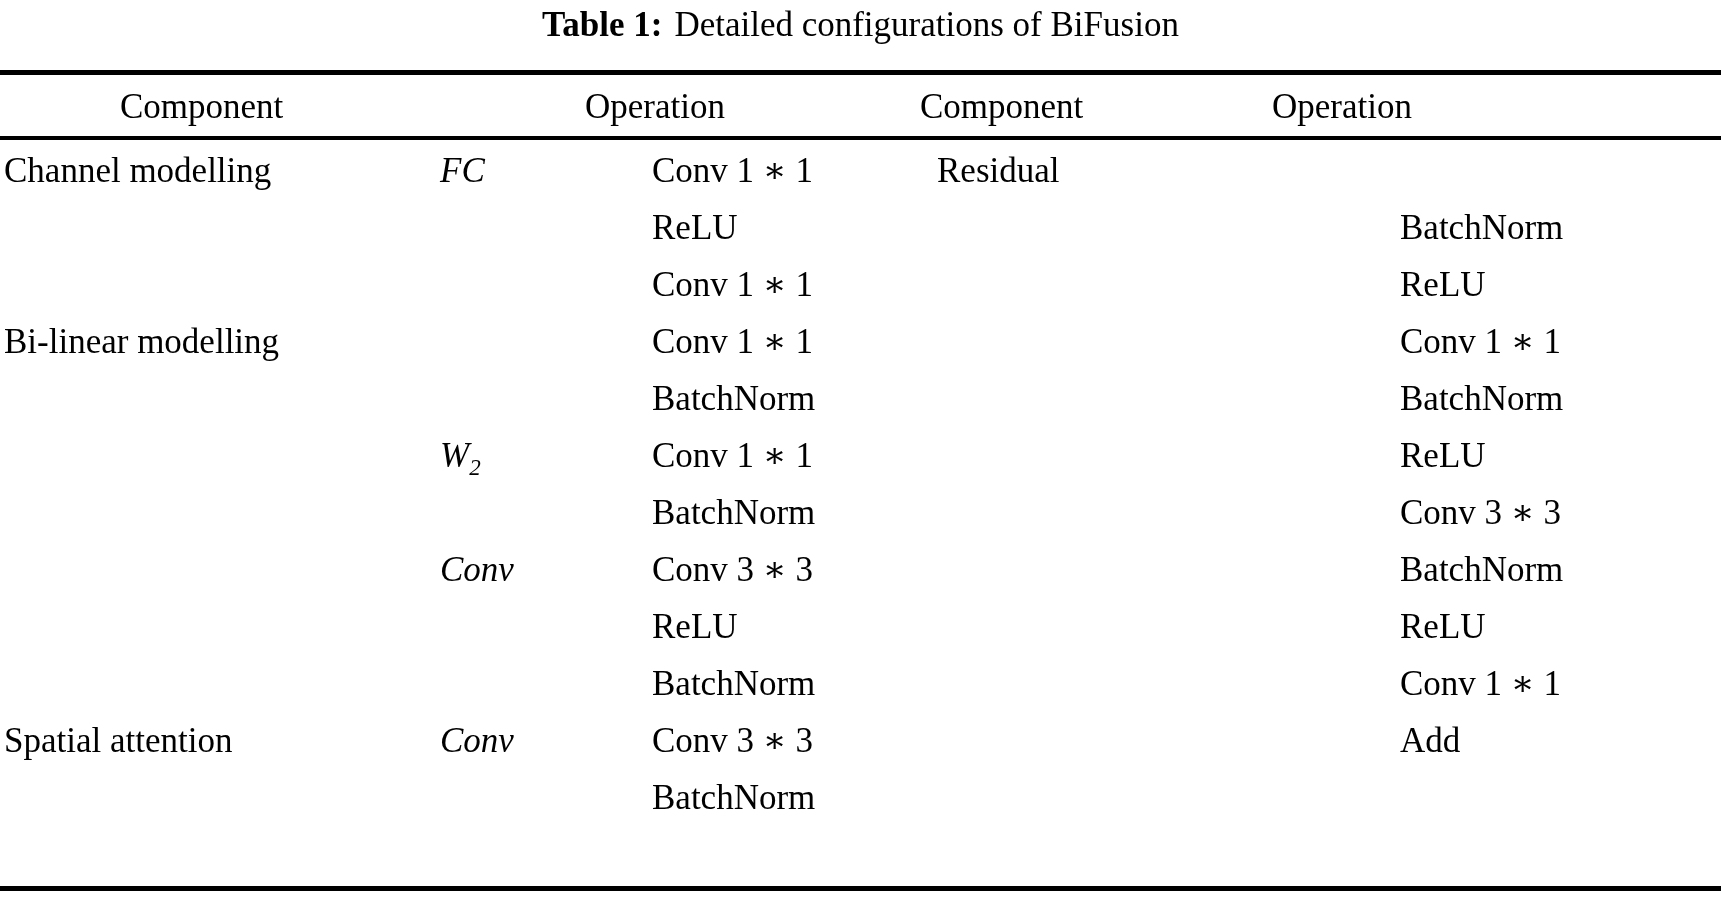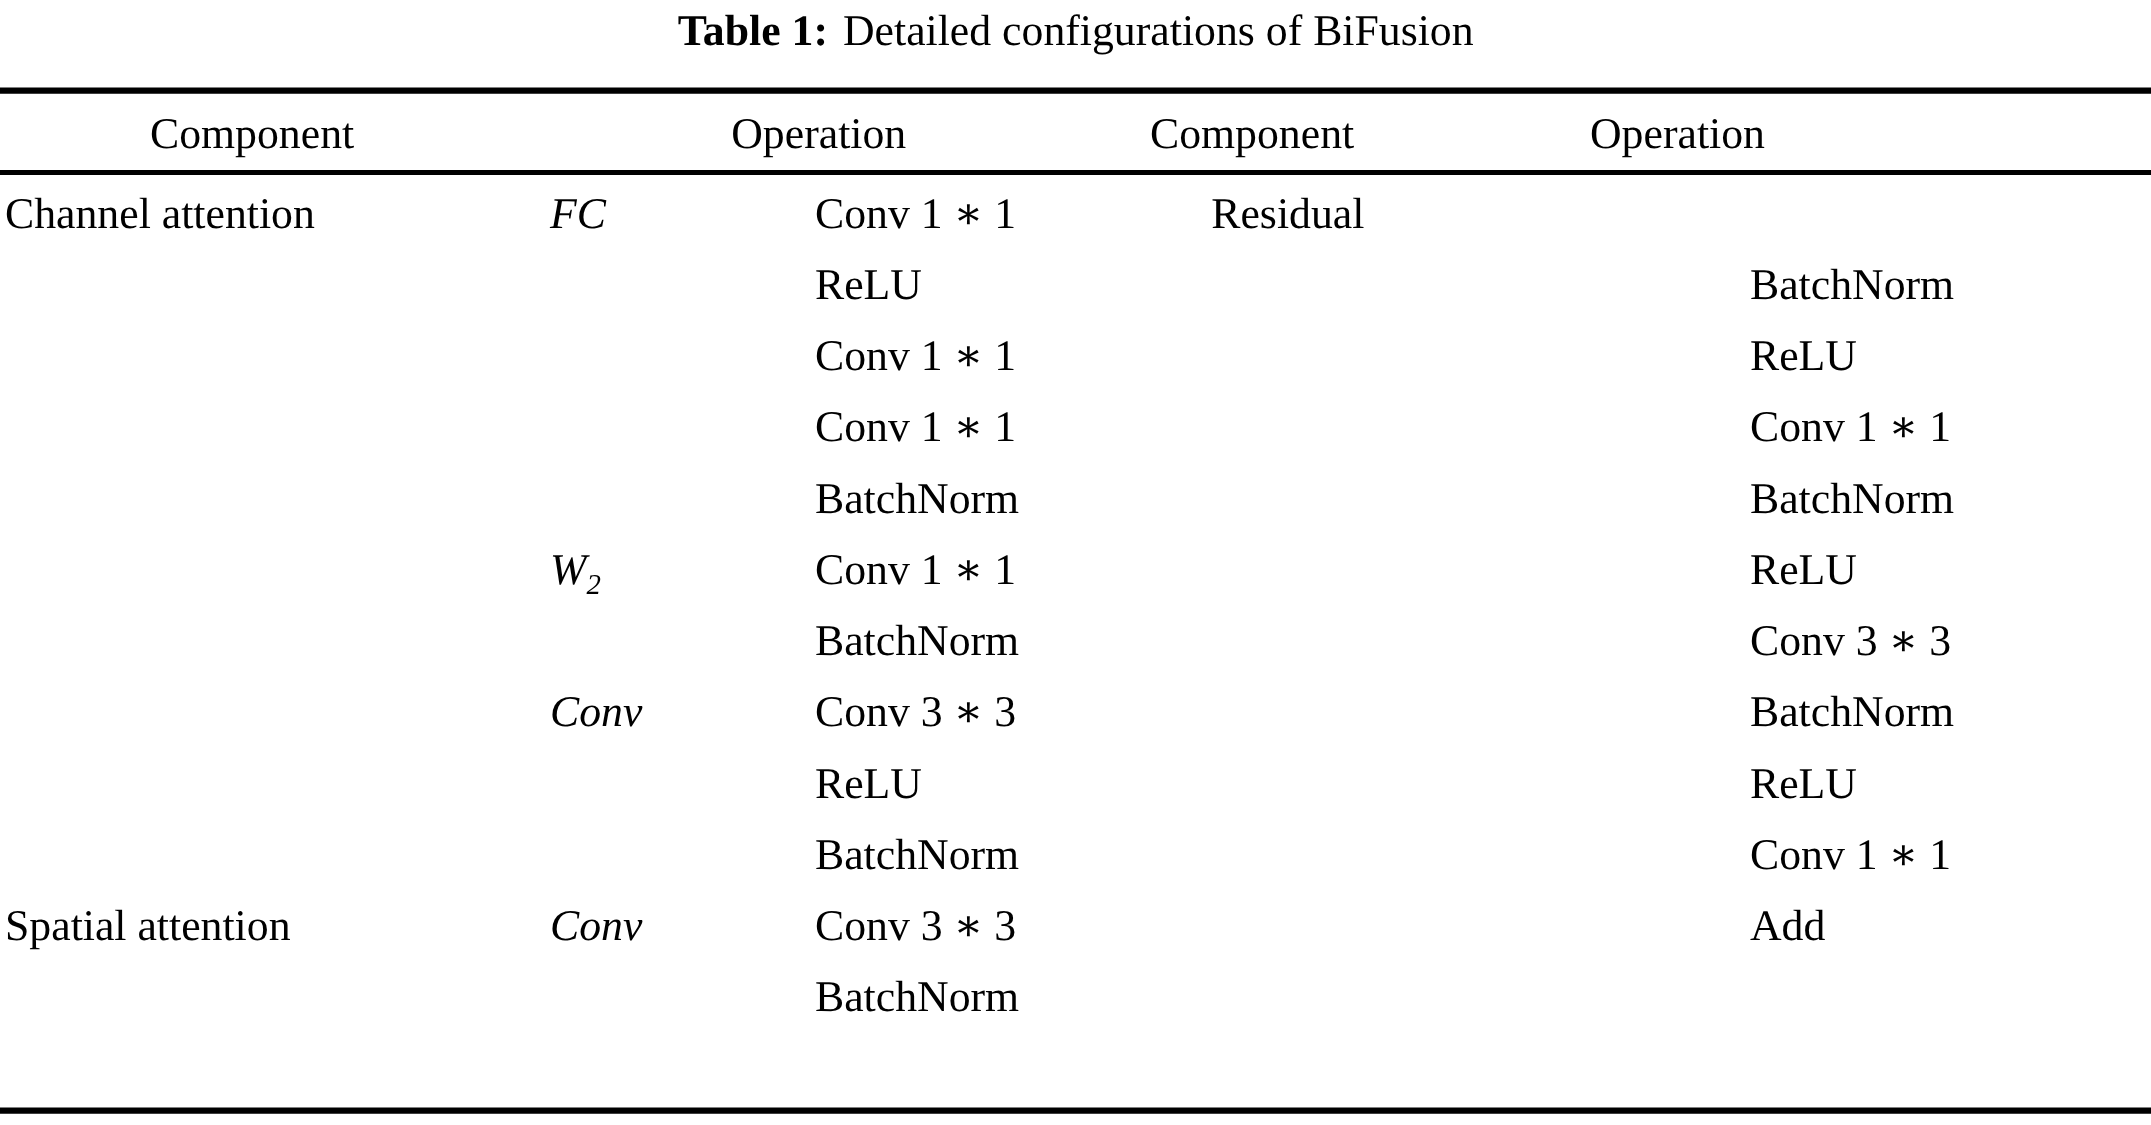--- a/index.html
+++ b/index.html
@@ -88,21 +88,21 @@
     position: absolute;
     top: 0;
     font-size: 35px;
     line-height: 57px;
     white-space: nowrap;
   }
 
   .col-component-1  { left: 4px;    width: 430px; }
   .col-operation-1a { left: 440px;  width: 190px; font-style: italic; }
   .col-operation-1b { left: 652px;  width: 290px; }
-  .col-component-2  { left: 969px;  width: 300px; }
+  .col-component-2  { left: 937px;  width: 300px; }
   .col-operation-2  { left: 1400px; width: 310px; }
 
   .sub {
     font-size: 23px;
     vertical-align: baseline;
     position: relative;
     top: 8px;
   }
 </style>
 </head>
@@ -120,34 +120,35 @@
     <div class="hcell hcell-c1">Component</div>
     <div class="hcell hcell-o1">Operation</div>
     <div class="hcell hcell-c2">Component</div>
     <div class="hcell hcell-o2">Operation</div>
   </div>
 
   <div class="rule rule-header"></div>
 
   <div class="body-rows" id="body-rows">
       <div class="row">
-        <div class="cell col-component-1">Channel attention</div>
+        <div class="cell col-component-1">Channel modelling</div>
         <div class="cell col-operation-1a">FC</div>
         <div class="cell col-operation-1b">Conv 1 ∗ 1</div>
         <div class="cell col-component-2">Residual</div>
       </div>
       <div class="row">
         <div class="cell col-operation-1b">ReLU</div>
         <div class="cell col-operation-2">BatchNorm</div>
       </div>
       <div class="row">
         <div class="cell col-operation-1b">Conv 1 ∗ 1</div>
         <div class="cell col-operation-2">ReLU</div>
       </div>
       <div class="row">
+        <div class="cell col-component-1">Bi-linear modelling</div>
         <div class="cell col-operation-1b">Conv 1 ∗ 1</div>
         <div class="cell col-operation-2">Conv 1 ∗ 1</div>
       </div>
       <div class="row">
         <div class="cell col-operation-1b">BatchNorm</div>
         <div class="cell col-operation-2">BatchNorm</div>
       </div>
       <div class="row">
         <div class="cell col-operation-1a"><span>W</span><span class="sub">2</span></div>
         <div class="cell col-operation-1b">Conv 1 ∗ 1</div>

